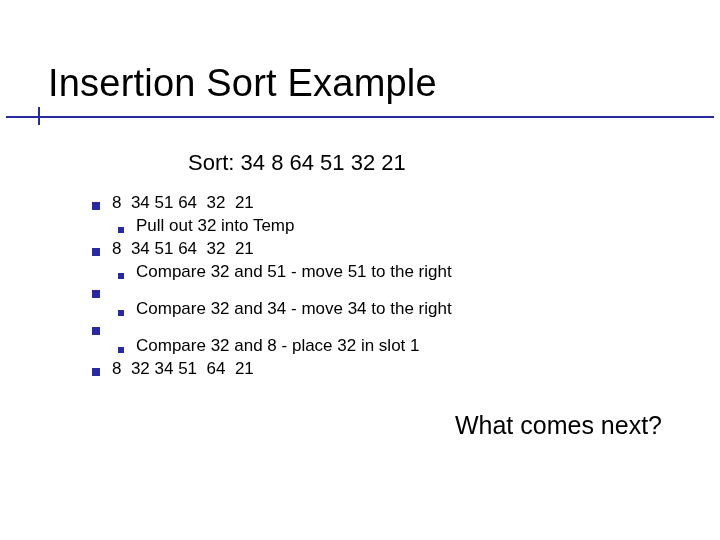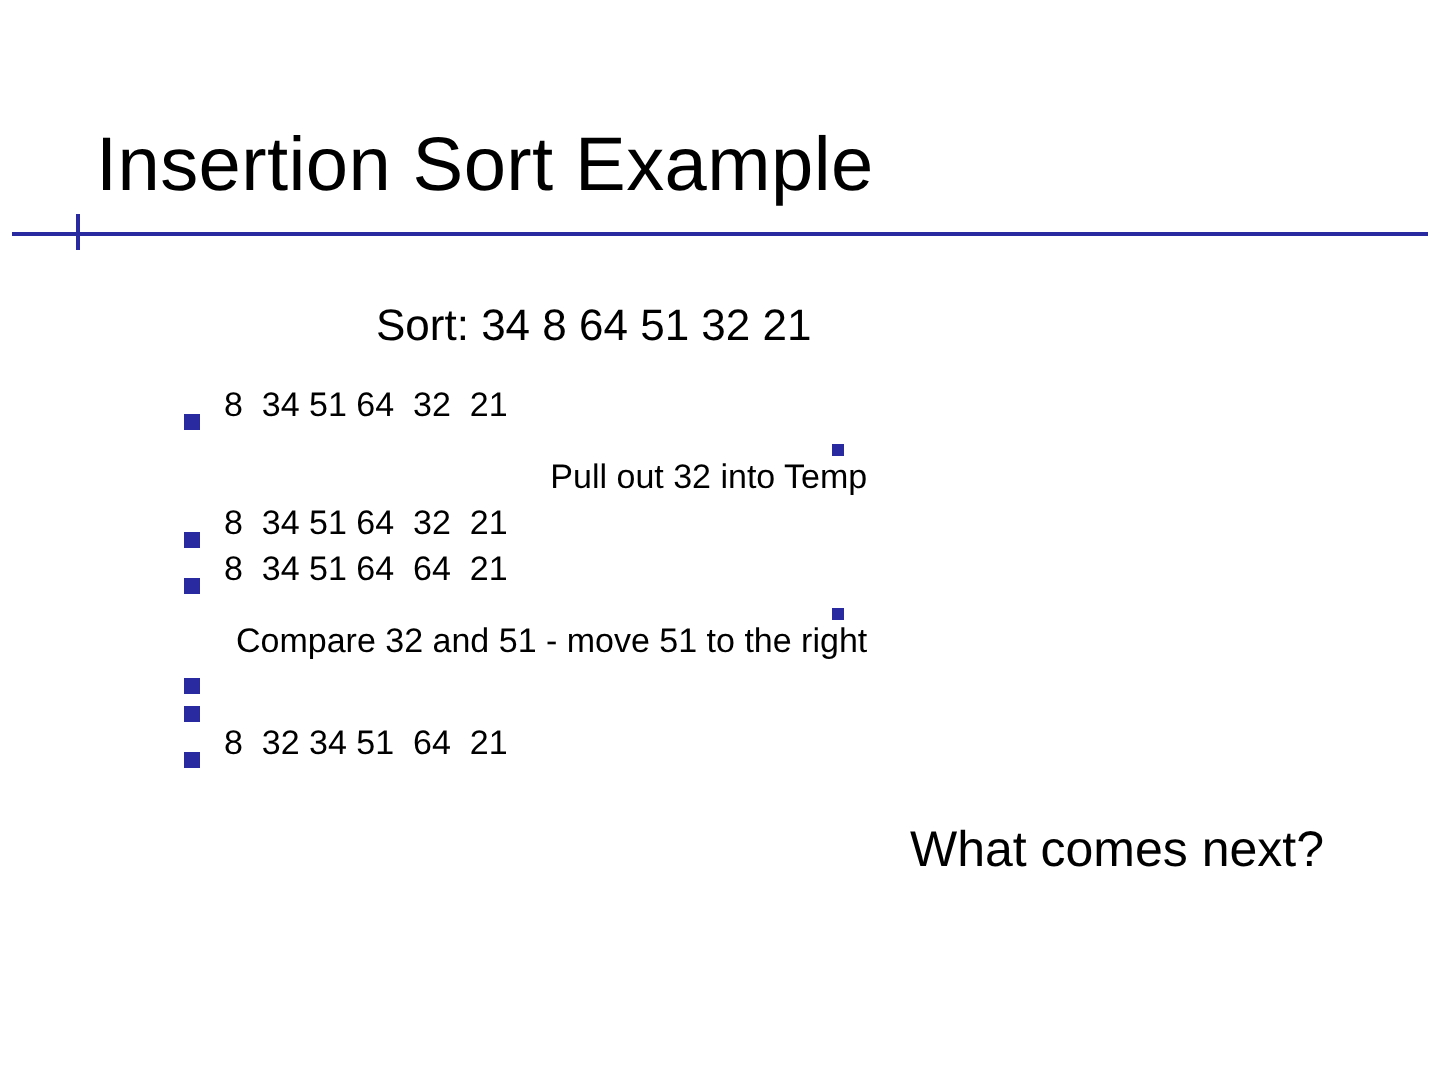--- a/index.html
+++ b/index.html
@@ -50,25 +50,24 @@
   }
   .list {
     position: absolute;
     left: 92px;
     top: 192px;
     font-size: 17px;
     line-height: 1.35;
   }
   .row {
     display: flex;
-    align-items: flex-end;
+    align-items: center;
   }
   .row.sub {
     margin-left: 26px;
-    flex-direction: column;
   }
   .bullet {
     display: inline-block;
     width: 8px;
     height: 8px;
     background: #2a2aa0;
     margin-right: 12px;
     margin-top: 6px;
     flex: 0 0 auto;
   }
@@ -110,35 +109,39 @@
     <div class="row sub">
       <span class="bullet"></span>
       <span class="text">Pull out 32 into Temp</span>
     </div>
 
     <div class="row">
       <span class="bullet"></span>
       <span class="text">8  34 51 64  32  21</span>
     </div>
 
-    <div class="row">
-      <span class="bullet"></span>
-      <span class="text">8  34 51 64  64  21</span>
-    </div>
     <div class="row sub">
       <span class="bullet"></span>
       <span class="text">Compare 32 and 51 - move 51 to the right</span>
     </div>
 
     <div class="row">
       <span class="bullet"></span>
     </div>
+    <div class="row sub">
+      <span class="bullet"></span>
+      <span class="text">Compare 32 and 34 - move 34 to the right</span>
+    </div>
 
     <div class="row">
       <span class="bullet"></span>
+    </div>
+    <div class="row sub">
+      <span class="bullet"></span>
+      <span class="text">Compare 32 and 8 - place 32 in slot 1</span>
     </div>
 
     <div class="row">
       <span class="bullet"></span>
       <span class="text">8  32 34 51  64  21</span>
     </div>
 
   </div>
 
   <div class="footer">What comes next?</div>

